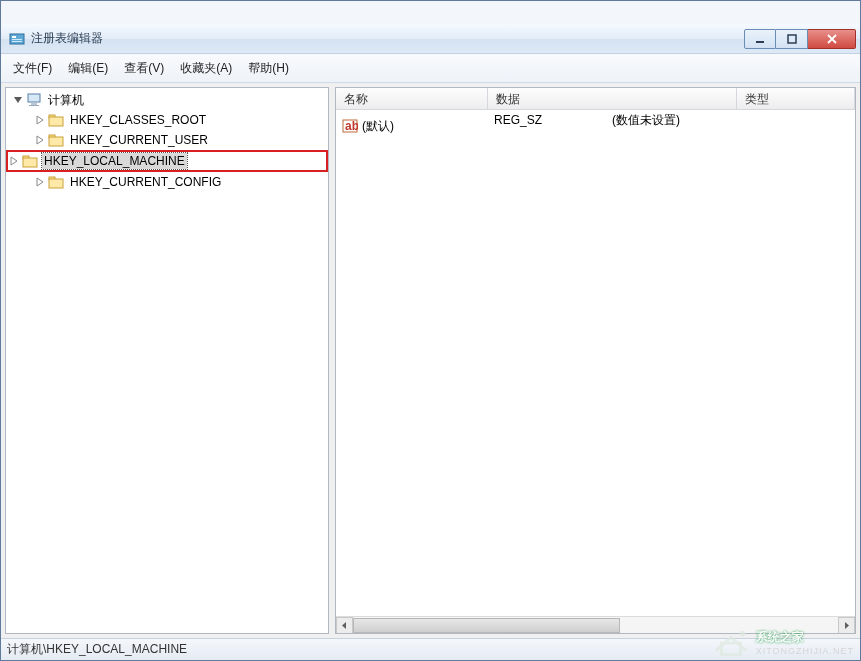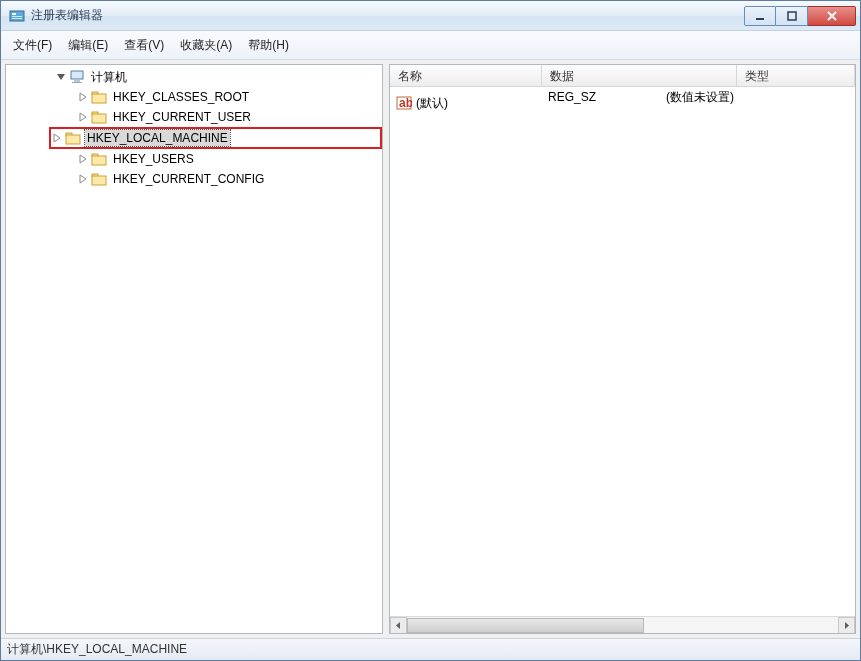--- a/index.html
+++ b/index.html
@@ -1,34 +1,34 @@
 <!DOCTYPE html>
 <html><head>
 <meta charset="utf-8">
 <style>
 * { box-sizing: border-box; margin: 0; padding: 0; font-family: "Microsoft YaHei", "Segoe UI", Tahoma, sans-serif; font-size: 12px; }
 body { background: #fff; overflow: hidden; }
 
 .window { width: 861px; height: 661px; background: linear-gradient(to bottom, #f3f7fc 0%, #e8eef6 100%); border: 1px solid #5f7a9a; position: relative; display: flex; flex-direction: column; }
 
-.titlebar { height: 30px; background: linear-gradient(to bottom, #f5faff 0%, #e3ecf7 50%, #d4e2f1 51%, #dde9f6 100%); display: flex; align-items: center; padding: 0 4px 0 8px; border-bottom: 1px solid #c2d0e0; }
+.titlebar { height: 30px; background: linear-gradient(to bottom, #f5faff 0%, #e3ecf7 50%, #d4e2f1 51%, #dde9f6 100%); display: flex; align-items: center; padding: 0 4px 0 8px; border-bottom: 1px solid #c2d0e0; margin-top: 23px; }
 .titlebar .app-icon { width: 16px; height: 16px; margin-right: 6px; }
 .titlebar .title-text { flex: 1; color: #2b3e55; }
 .win-buttons { display: flex; gap: 0; }
 .win-btn { width: 32px; height: 20px; border: 1px solid #6a8db6; border-left: none; display: flex; align-items: center; justify-content: center; background: linear-gradient(to bottom, #eaf2fb, #d3e2f3); }
 .win-btn:first-child { border-left: 1px solid #6a8db6; border-top-left-radius: 2px; border-bottom-left-radius: 2px; }
 .win-btn.close { background: linear-gradient(to bottom, #e98f8b, #cf4b41); width: 48px; border-top-right-radius: 2px; border-bottom-right-radius: 2px; border-color: #a03028; }
 .win-btn svg { display: block; }
 
 .menubar { height: 29px; background: linear-gradient(to bottom, #f8fafd, #eef3f9); border-bottom: 1px solid #d0d9e6; display: flex; align-items: center; padding: 0 4px; }
 .menu-item { padding: 2px 8px; color: #222; cursor: default; }
 
 .client { flex: 1; display: flex; padding: 4px; gap: 0; background: #f0f0f0; }
 .panel { background: #fff; border: 1px solid #b0b8c2; position: relative; }
-.tree-panel { width: 378px; overflow: auto; padding-left: 43px; }
+.tree-panel { width: 324px; overflow: auto; }
 .splitter { width: 6px; background: #f0f0f0; cursor: col-resize; }
 .list-panel { flex: 1; display: flex; flex-direction: column; overflow: hidden; }
 
 .tree { padding: 2px 0; }
 .tree-row { display: flex; align-items: center; height: 20px; white-space: nowrap; cursor: default; }
 .tree-row .expander { width: 12px; height: 12px; margin-right: 2px; display: flex; align-items: center; justify-content: center; }
 .tree-row .expander svg { display:block; }
 .tree-row .node-icon { width: 16px; height: 16px; margin-right: 4px; }
 .tree-row .label { padding: 1px 2px; }
 .tree-row.selected .label { background: #d9d9d9; outline: 1px dotted #555; }
@@ -160,32 +160,20 @@
                 <path d="M2 1 L8 5 L2 9 Z" fill="none" stroke="#8a8a8a"></path>
               </svg>
             </span>
           <span class="node-icon"><svg class="folder-svg" viewBox="0 0 16 16">
                 <rect class="tab" x="1" y="3" width="6" height="3"></rect>
                 <rect class="body" x="1" y="5" width="14" height="9"></rect>
               </svg></span>
           <span class="label">HKEY_LOCAL_MACHINE</span>
         </div>
 
-        <div class="tree-row indent-1">
-          <span class="expander">
-              <svg width="10" height="10" viewBox="0 0 10 10">
-                <path d="M2 1 L8 5 L2 9 Z" fill="none" stroke="#8a8a8a"></path>
-              </svg>
-            </span>
-          <span class="node-icon"><svg class="folder-svg" viewBox="0 0 16 16">
-                <rect class="tab" x="1" y="3" width="6" height="3"></rect>
-                <rect class="body" x="1" y="5" width="14" height="9"></rect>
-              </svg></span>
-          <span class="label">HKEY_USERS</span>
-        </div>
 
         <div class="tree-row indent-1">
           <span class="expander">
               <svg width="10" height="10" viewBox="0 0 10 10">
                 <path d="M2 1 L8 5 L2 9 Z" fill="none" stroke="#8a8a8a"></path>
               </svg>
             </span>
           <span class="node-icon"><svg class="folder-svg" viewBox="0 0 16 16">
                 <rect class="tab" x="1" y="3" width="6" height="3"></rect>
                 <rect class="body" x="1" y="5" width="14" height="9"></rect>
@@ -234,14 +222,27 @@
           </div>
       </div>
     </div>
 
   </div>
 
   <div class="statusbar">
     <span>计算机\HKEY_LOCAL_MACHINE</span>
   </div>
 
+  <div class="watermark">
+    <span class="wm-icon">
+      <svg viewBox="0 0 40 32">
+          <path d="M4 26 L20 12 L36 26" fill="none" stroke="#dfe9e0" stroke-width="3"></path>
+          <rect x="10" y="18" width="20" height="12" fill="none" stroke="#dfe9e0" stroke-width="3"></rect>
+          <circle cx="32" cy="8" r="3" fill="#dfe9e0"></circle>
+        </svg>
+    </span>
+    <span>
+      <div class="wm-text">系统之家</div>
+      <div class="wm-sub">XITONGZHIJIA.NET</div>
+    </span>
+  </div>
 
 </div>
 
 </body></html>

